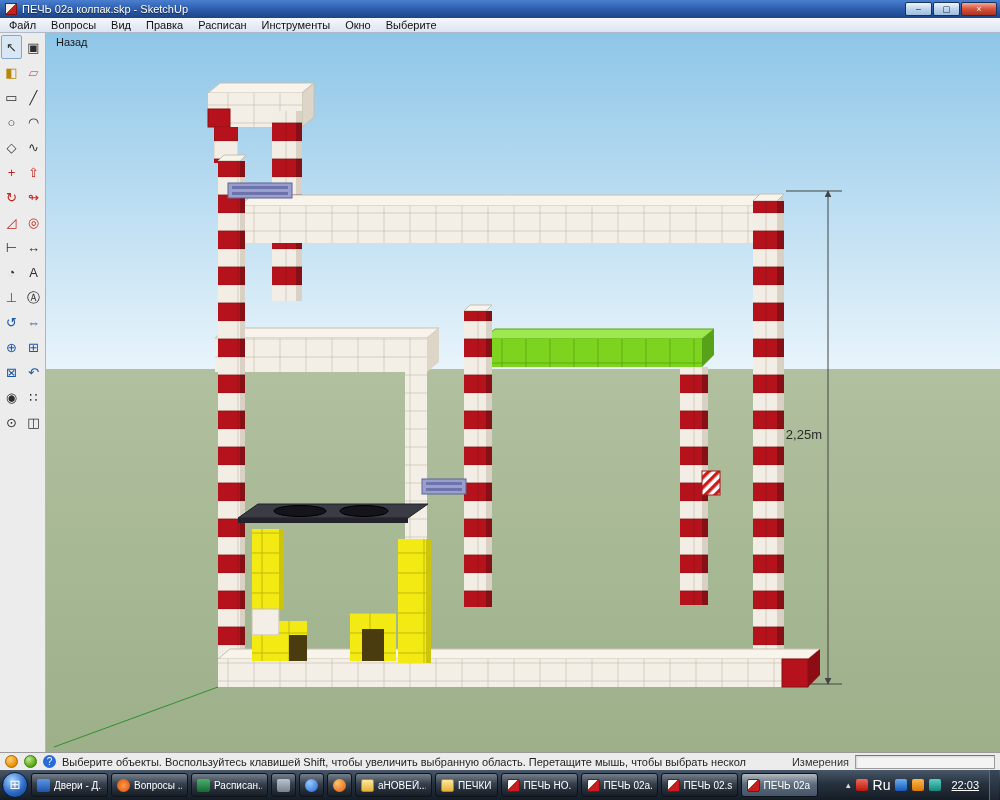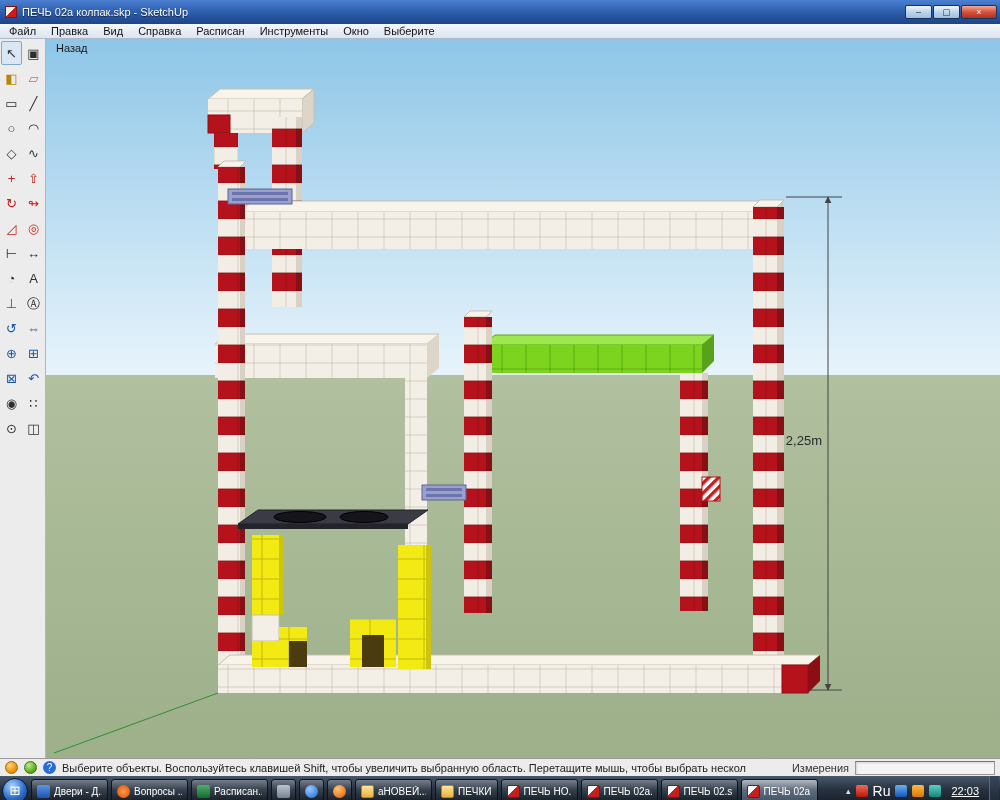--- a/index.html
+++ b/index.html
@@ -5,21 +5,21 @@
   * { box-sizing: border-box; }
   html,body { margin:0; padding:0; }
   body {
     width:1000px; height:800px; overflow:hidden;
     font-family:"Liberation Sans","DejaVu Sans",sans-serif;
     background:#000; font-size:11px;
   }
 
   
   .titlebar {
-    height:24px; display:flex; align-items:center; padding:0 3px;
+    height:18px; display:flex; align-items:center; padding:0 3px;
     background:linear-gradient(#4a7fd0,#2b5bab 55%,#1d4486);
     color:#fff; font-size:11px;
   }
   .title-icon { width:12px; height:12px; margin:0 5px 0 2px; border:1px solid #7e1414;
     background:linear-gradient(135deg,#f2efe8 48%,#c9201c 48%); flex:none; }
   .title-text { white-space:nowrap; overflow:hidden; text-shadow:0 1px 1px #123; }
   .win-btns { margin-left:auto; display:flex; gap:1px; }
   .win-btn {
     width:27px; height:14px; border:1px solid #15335c; border-radius:2px;
     background:linear-gradient(#eef5fc,#bed4ec 50%,#9fbfe0);
@@ -117,23 +117,23 @@
   <span class="title-text">ПЕЧЬ 02а колпак.skp - SketchUp</span>
   <span class="win-btns">
     <button class="win-btn">–</button>
     <button class="win-btn">▢</button>
     <button class="win-btn close">×</button>
   </span>
 </div>
 
 <div class="menubar">
   <span class="menu-item">Файл</span>
+  <span class="menu-item">Вопросы</span>
+  <span class="menu-item">Вид</span>
   <span class="menu-item">Правка</span>
-  <span class="menu-item">Вид</span>
-  <span class="menu-item">Справка</span>
   <span class="menu-item">Расписан</span>
   <span class="menu-item">Инструменты</span>
   <span class="menu-item">Окно</span>
   <span class="menu-item">Выберите</span>
 </div>
 
 <div class="main">
   <div class="toolbar">
     <div class="tool active c-dark">↖</div>
     <div class="tool c-dark">▣</div>

